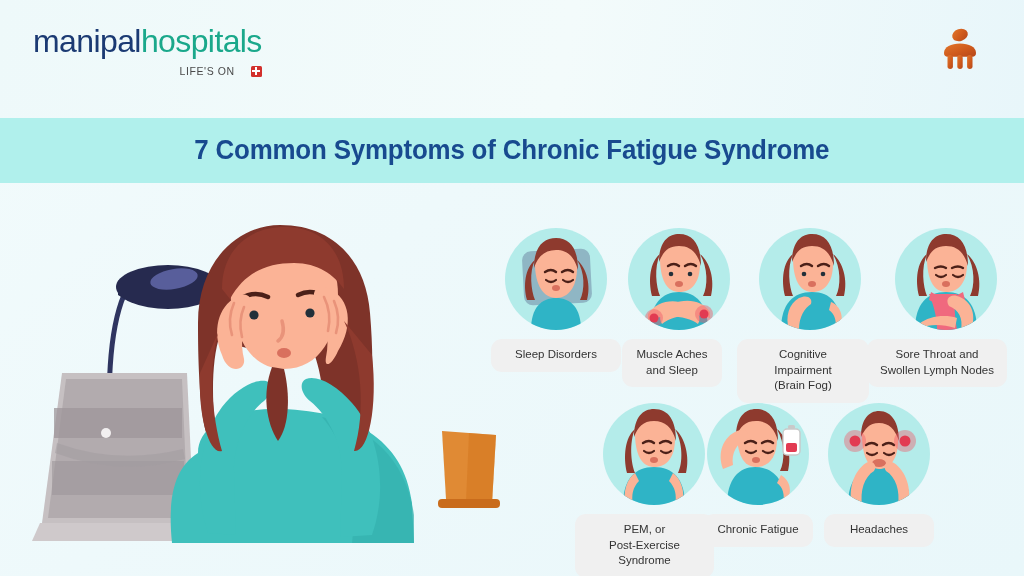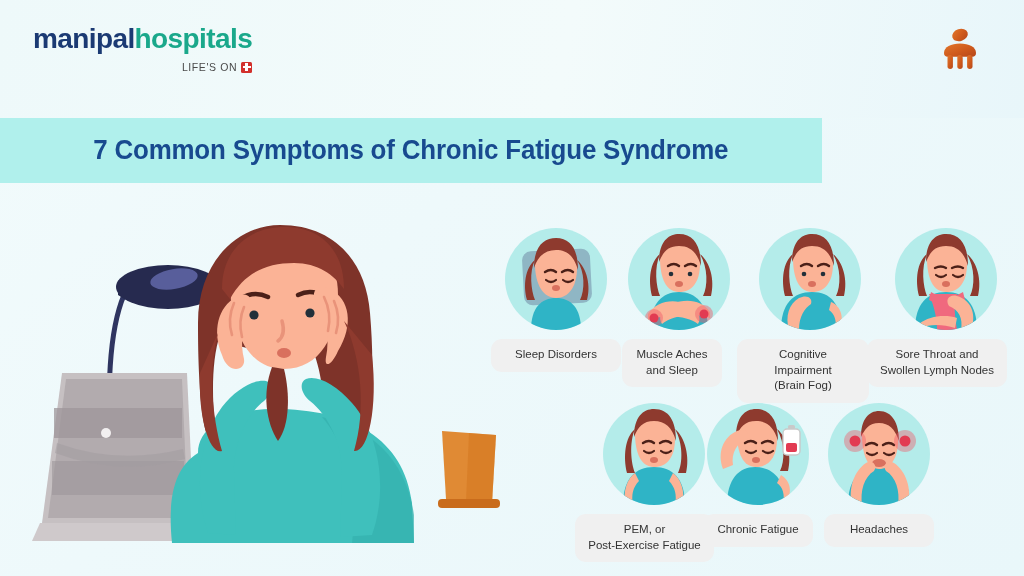--- a/index.html
+++ b/index.html
@@ -14,45 +14,45 @@
     background: linear-gradient(135deg, #f2fbfc 0%, #eef9fb 40%, #e9f7fa 100%);
   }
 
   
   .header {
     position: absolute; left: 0; top: 0;
     width: 1024px; height: 118px;
     background: linear-gradient(100deg, #eef9fa 0%, #f3fbfb 55%, #e8f6fa 100%);
   }
   .logo { position: absolute; left: 33px; top: 25px; }
-  .logo-word { font-size: 28px; font-weight: 700; letter-spacing: -0.6px; line-height: 1; }
+  .logo-word { font-size: 32px; font-weight: 400; letter-spacing: -0.6px; line-height: 1; }
   .logo-manipal { color: #1b3a73; }
   .logo-hospitals { color: #1aa88b; }
   .logo-tagline {
     margin-top: 8px; text-align: right;
     font-size: 10.5px; letter-spacing: 0.6px;
     color: #4a4a4a; font-weight: 400;
-    display: flex; justify-content: flex-end; align-items: center; gap: 4px;
+    display: flex; justify-content: flex-end; align-items: center; gap: 16px;
   }
   .cross-badge {
     display: inline-block; position: relative;
     width: 11px; height: 11px; background: #d2302c; border-radius: 1.5px;
   }
   .cross-badge::before, .cross-badge::after {
     content: ""; position: absolute; background: #fff;
   }
   .cross-badge::before { left: 4.3px; top: 1.6px; width: 2.4px; height: 7.8px; }
   .cross-badge::after  { top: 4.3px; left: 1.6px; height: 2.4px; width: 7.8px; }
 
   .brand-mark { position: absolute; right: 42px; top: 26px; width: 44px; height: 48px; }
 
   
   .title-banner {
     position: absolute; left: 0; top: 118px;
-    width: 822px; height: 65px;
+    width: 1024px; height: 65px;
     background: #b0f0ec;
     display: flex; align-items: center; justify-content: center;
   }
   .title-text {
     color: #184a8f;
     font-size: 27px; font-weight: 700;
     letter-spacing: -0.2px;
     font-family: "Liberation Sans", sans-serif;
     transform: scaleX(0.96);
   }
@@ -330,21 +330,21 @@
             <path d="M40 40 q6 -4 11 0" stroke="#4b2018" stroke-width="2.4" fill="none" stroke-linecap="round"></path>
             <path d="M57 40 q6 -4 11 0" stroke="#4b2018" stroke-width="2.4" fill="none" stroke-linecap="round"></path>
             <path d="M41 48 q5 4 10 0" stroke="#4b2018" stroke-width="2.2" fill="none" stroke-linecap="round"></path>
             <path d="M58 48 q5 4 10 0" stroke="#4b2018" stroke-width="2.2" fill="none" stroke-linecap="round"></path>
             <ellipse cx="51" cy="57" rx="4" ry="3" fill="#d9705e"></ellipse>
             <path d="M22 102 C20 88 24 76 32 70 L36 78 C30 84 28 92 30 102 Z" fill="#fbb396"></path>
             <path d="M80 102 C82 88 78 76 70 70 L66 78 C72 84 74 92 72 102 Z" fill="#fbb396"></path>
           </svg>
         </div>
         <div class="sym-label w5">PEM, or
-Post-Exercise Fatigue</div>
+Post-Exercise Syndrome</div>
       </div>
 
       <div class="sym p6">
         <div class="sym-circle">
           <svg viewBox="0 0 102 102" width="102" height="102" aria-hidden="true">
             <path d="M20 102 C20 76 32 64 51 64 C70 64 82 76 82 102 Z" fill="#2fb4c6"></path>
             <path d="M34 32 C34 20 42 12 51 12 C62 12 70 22 70 38 C70 56 62 66 51 66 C40 66 34 52 34 32 Z" fill="#fbb396"></path>
             <path d="M33 34 C33 16 41 8 51 8 C64 8 71 20 71 38 C67 26 61 20 51 20 C41 20 37 26 33 34 Z" fill="#8e3a2e"></path>
             <path d="M38 42 q6 -4 11 0" stroke="#4b2018" stroke-width="2.4" fill="none" stroke-linecap="round"></path>
             <path d="M55 42 q6 -4 11 0" stroke="#4b2018" stroke-width="2.4" fill="none" stroke-linecap="round"></path>

